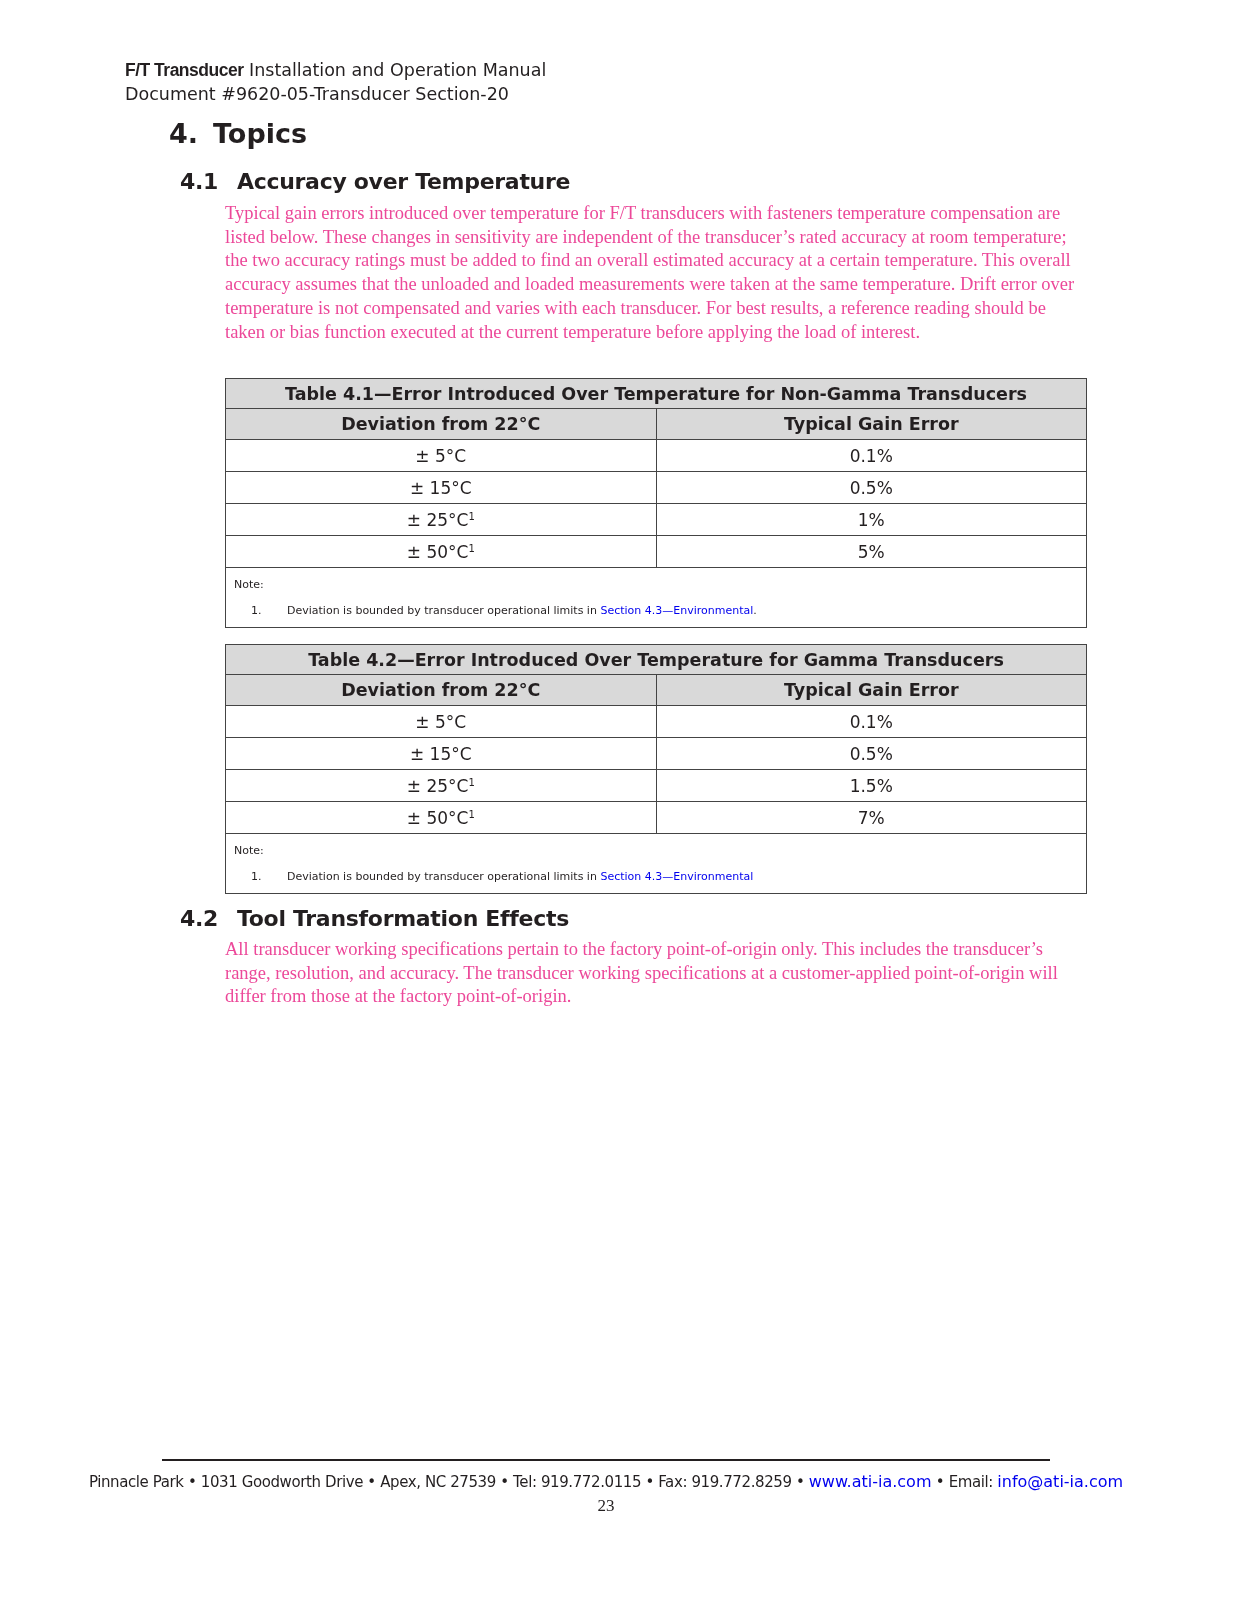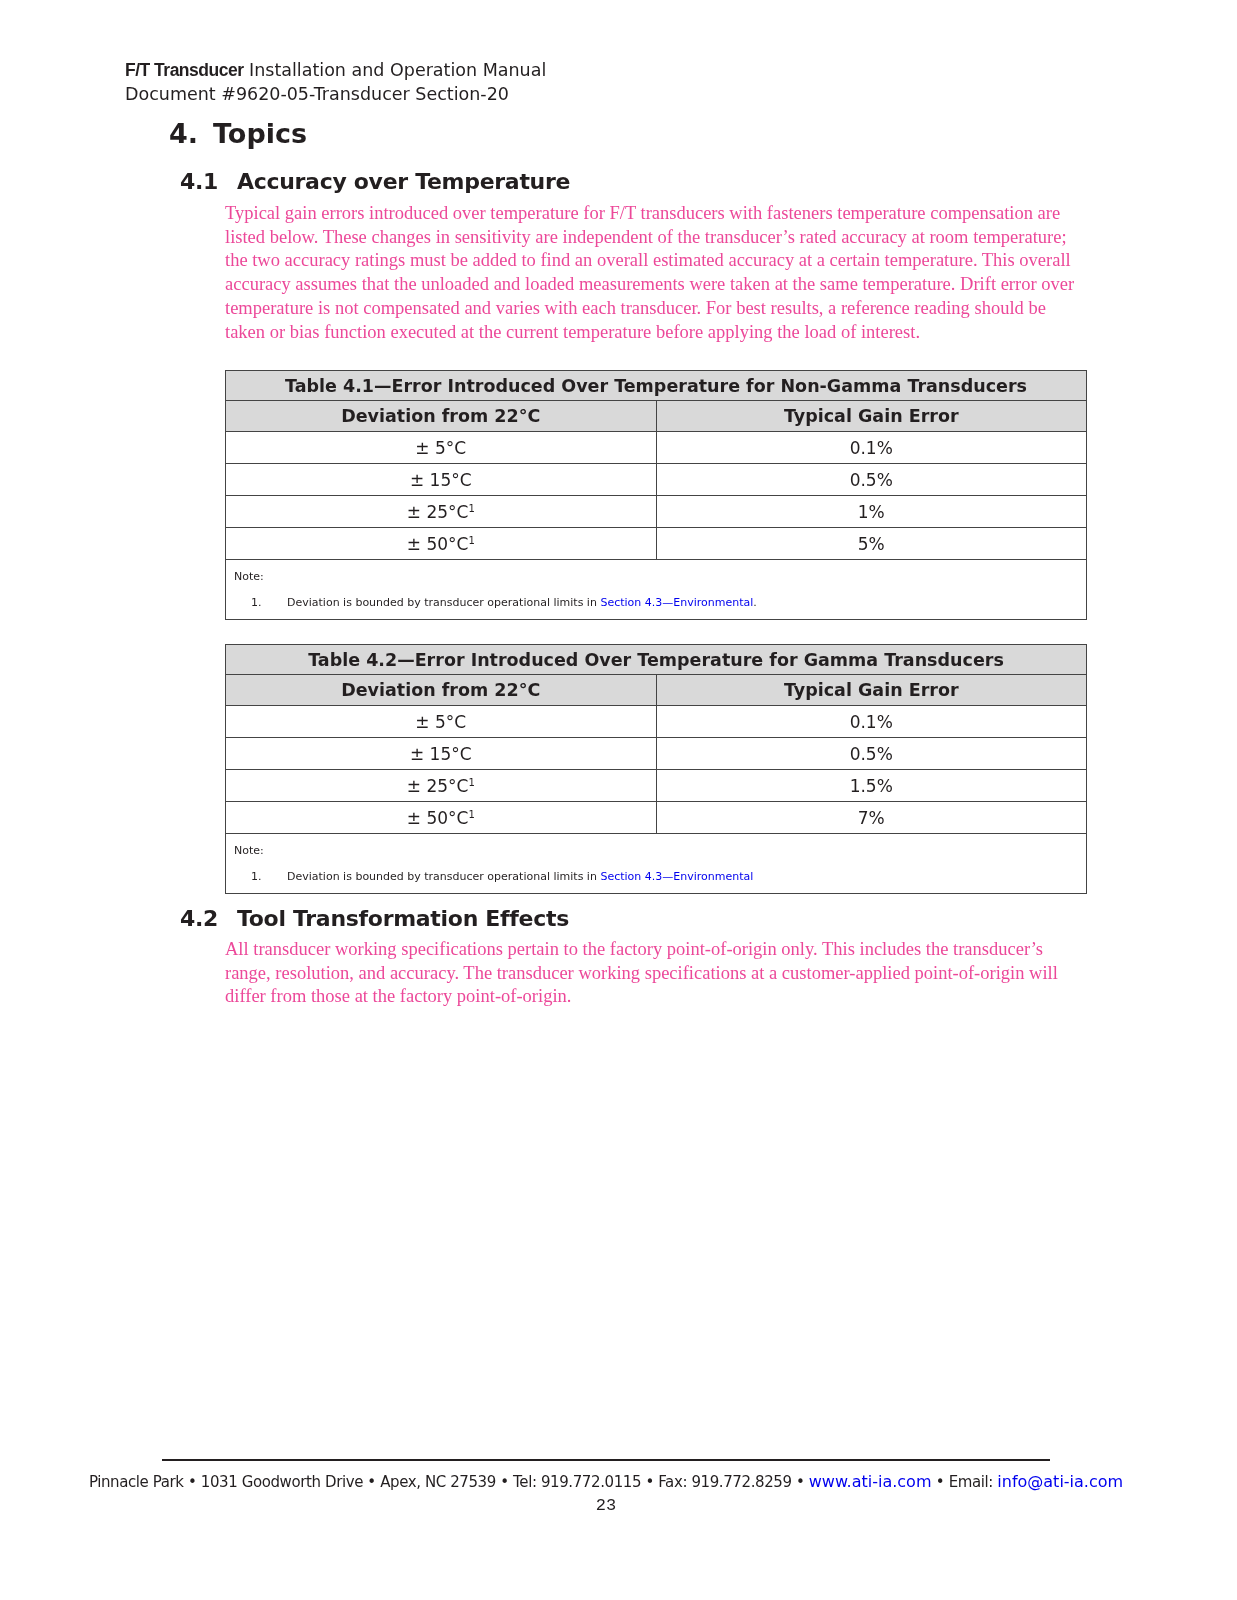--- a/index.html
+++ b/index.html
@@ -17,41 +17,41 @@
   table.tbl th.col { background: #d9d9d9; height: 30px; font-weight: bold; font-size: 17.5px; width: 50%; }
   table.tbl td.cell { height: 31px; }
   table.tbl td.note { text-align: left; padding: 4px 8px 3px 8px; font-size: 11px; line-height: 26px; }
   .note .item { padding-left: 17px; }
   .note .item .n { display: inline-block; width: 36px; }
   .link { color: #0000ee; }
   sup { font-size: 10px; vertical-align: 6px; }
   .footer-rule { position: absolute; left: 162px; top: 1459px; width: 888px; height: 2px; background: #231f20; }
   .footer { position: absolute; left: 0; width: 1212px; top: 1472px; text-align: center; font-family: "DejaVu Sans", sans-serif; font-size: 15px; color: #231f20; letter-spacing: -0.4px; }
   .footer .link { color: #0000ee; font-size: 16px; letter-spacing: 0; }
-  .page-num { position: absolute; left: 0; width: 1212px; top: 1496px; text-align: center; font-family: Liberation Mono, monospace; font-size: 17px; }
+  .page-num { position: absolute; left: 0; width: 1212px; top: 1496px; text-align: center; font-family: Liberation Serif, serif; font-size: 17px; }
 </style>
 </head>
 <body>
 
 <div class="header">
   <div><span class="bold">F/T Transducer</span> <span>Installation and Operation Manual</span></div>
   <div>Document #9620-05-Transducer Section-20</div>
 </div>
 
 <div class="h1">
   <span class="num">4.</span><span>Topics</span>
 </div>
 
 <div class="h2" style="top:169px;">
   <span class="num">4.1</span><span>Accuracy over Temperature</span>
 </div>
 
 <div class="para" style="top:202px;">Typical gain errors introduced over temperature for F/T transducers with fasteners temperature compensation are listed below. These changes in sensitivity are independent of the transducer’s rated accuracy at room temperature; the two accuracy ratings must be added to find an overall estimated accuracy at a certain temperature. This overall accuracy assumes that the unloaded and loaded measurements were taken at the same temperature. Drift error over temperature is not compensated and varies with each transducer. For best results, a reference reading should be taken or bias function executed at the current temperature before applying the load of interest.</div>
 
-<table class="tbl" style="top:370px;">
+<table class="tbl" style="top:378px;">
   <tbody>
       <tr>
         <th class="title" colspan="2">Table 4.1—Error Introduced Over Temperature for Non-Gamma Transducers</th>
       </tr>
   <tr>
     <th class="col">Deviation from 22°C</th>
     <th class="col">Typical Gain Error</th>
   </tr>
   <tr>
     <td class="cell"><span>± 5°C</span><sup></sup></td>

